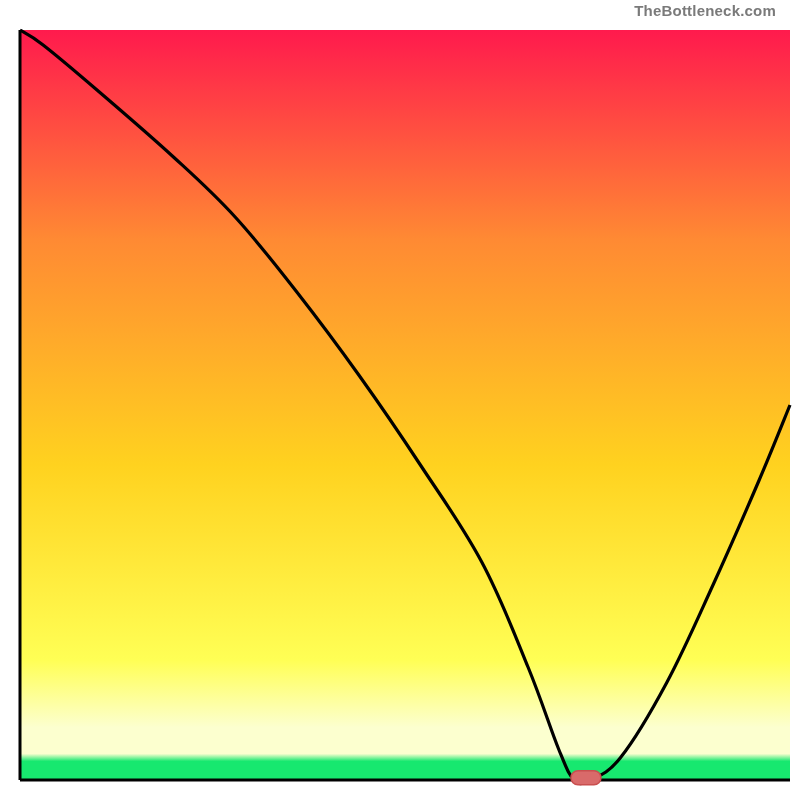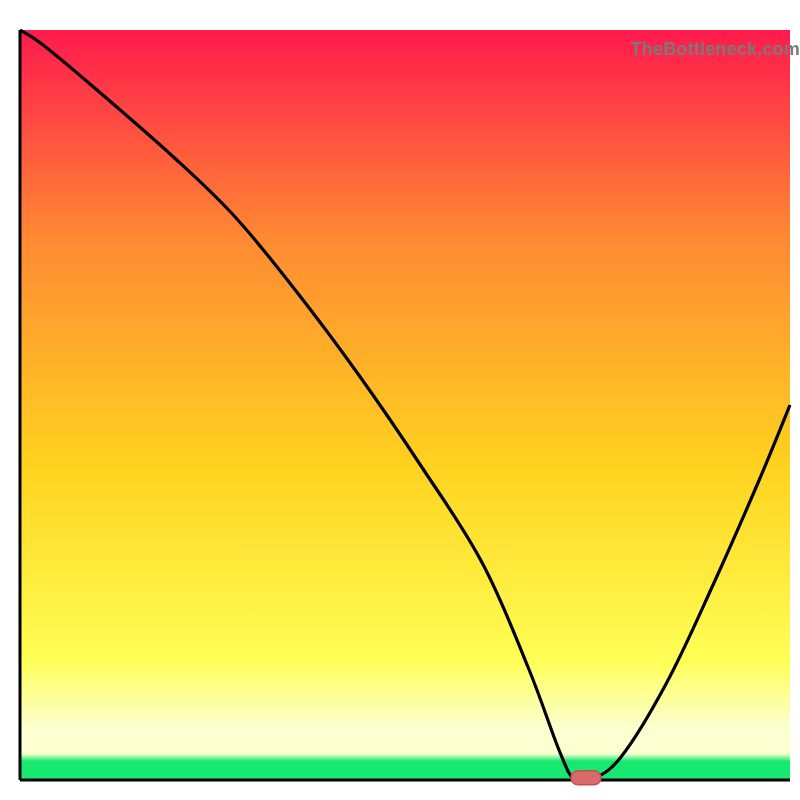--- a/index.html
+++ b/index.html
@@ -11,27 +11,26 @@
     font-family: Arial, Helvetica, sans-serif;
   }
   .wrap {
     position: relative;
     width: 800px;
     height: 800px;
   }
   .watermark {
     position: absolute;
     top: 2px;
-    right: 0;
-    font-size: 18px;
+    right: 24px;
+    font-size: 15px;
     font-weight: 600;
     color: #7a7a7a;
     letter-spacing: 0.2px;
     z-index: 10;
-    margin-top: 37px;
   }
   svg {
     position: absolute;
     left: 0;
     top: 0;
   }
 </style>
 </head>
 <body>
 

